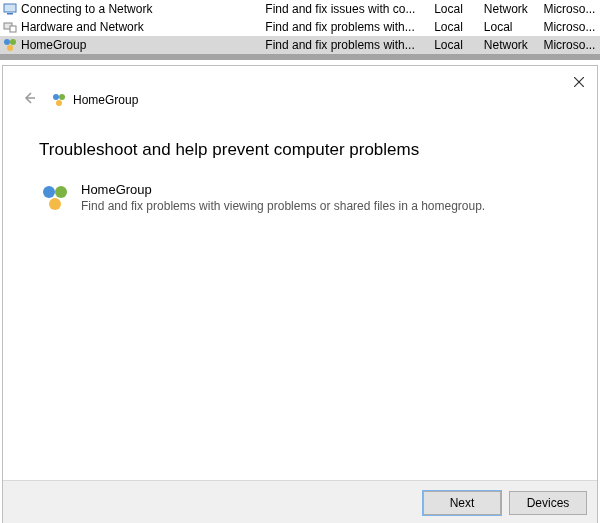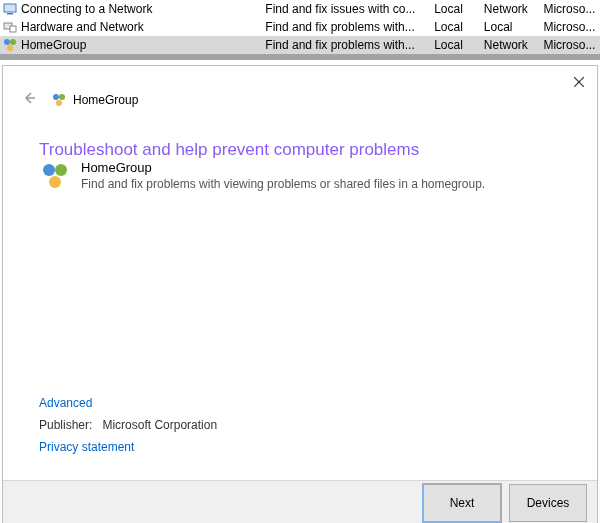--- a/index.html
+++ b/index.html
@@ -67,23 +67,24 @@
   }
   .hg-small {
     width: 16px; height: 16px;
     margin-right: 6px;
     display: inline-flex; align-items:center; justify-content:center;
   }
   .body {
     padding: 30px 36px 0 36px;
   }
   .title {
-    color: #8b5cf6;
+    color: #000000;
     font-size: 17px;
     font-weight: 400;
+    margin-bottom: 22px;
   }
   .item {
     display: flex;
     align-items: flex-start;
   }
   .item .bigico {
     width: 32px; height: 32px;
     margin-right: 10px;
     display: inline-flex; align-items:center; justify-content:center;
   }
@@ -118,21 +119,21 @@
     background: #f0f0f0;
     border-top: 1px solid #d8d8d8;
     display: flex;
     align-items: center;
     justify-content: flex-end;
     padding-right: 10px;
     gap: 8px;
   }
   .btn {
     min-width: 78px;
-    height: 38px;
+    height: 24px;
     background: #e1e1e1;
     border: 1px solid #adadad;
     font-size: 12px;
     font-family: inherit;
     cursor: pointer;
   }
   .btn.primary {
     outline: 1px solid #7eb4ea;
   }
 </style>
@@ -219,27 +220,18 @@
           <circle cx="16" cy="22" r="6" fill="#f5b945"></circle>
         </svg>
       </span>
       <div>
         <div class="name">HomeGroup</div>
         <div class="desc">Find and fix problems with viewing problems or shared files in a homegroup.</div>
       </div>
     </div>
   </div>
 
-  <div class="lower">
-    <div class="link">Advanced</div>
-    <div class="pubrow">
-      <span>Publisher:</span>
-      &nbsp;
-      <span>Microsoft Corporation</span>
-    </div>
-    <div class="link">Privacy statement</div>
-  </div>
 
   <div class="footer">
     <button class="btn primary">Next</button>
     <button class="btn">Devices</button>
   </div>
 </div>
 
 </body></html>

